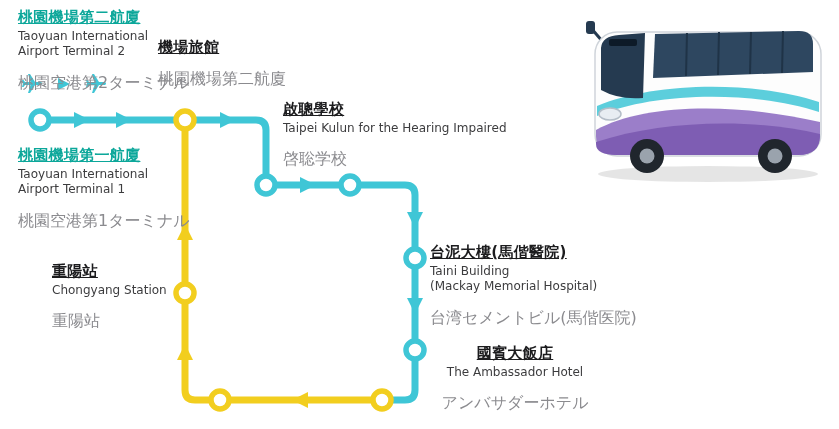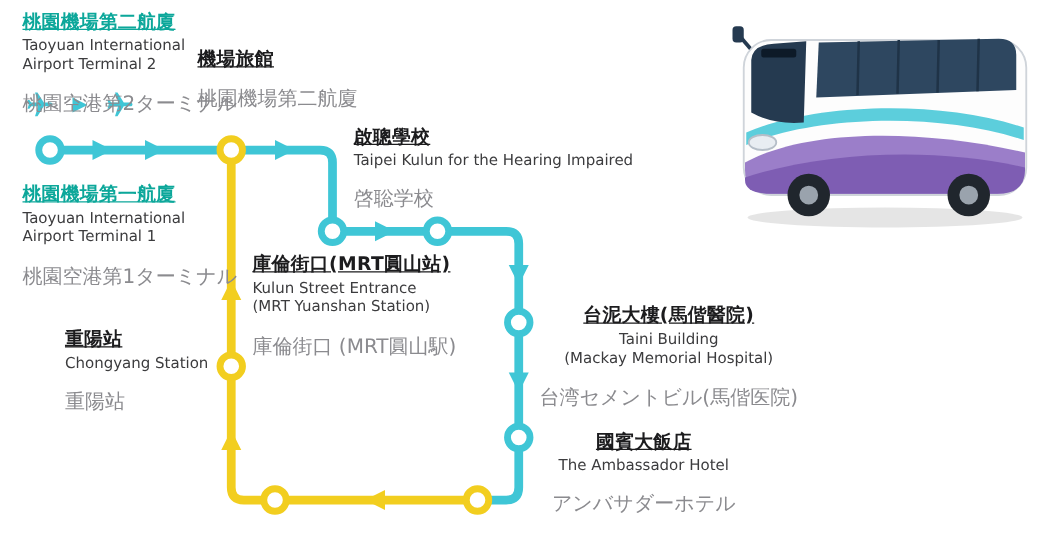--- a/index.html
+++ b/index.html
@@ -27,21 +27,21 @@
   .station-label.terminal .zh { color:var(--c-terminal,#0ca79a); }
 
   .bus-wrap { position:absolute; left:583px; top:18px; width:250px; height:170px; }
 
   
   .pos-t2        { left:18px;  top:8px;   width:140px; }
   .pos-hotel     { left:158px; top:38px;  width:150px; }
   .pos-school    { left:283px; top:100px; width:270px; }
   .pos-t1        { left:18px;  top:146px; width:140px; }
   .pos-kulun     { left:202px; top:202px; width:190px; }
-  .pos-taini     { left:430px; top:243px; width:210px;text-align:center; }
+  .pos-taini     { left:430px; top:243px; width:210px; }
   .pos-chongyang { left:52px;  top:262px; width:135px; }
   .pos-ambassador{ left:430px; top:344px; width:170px;text-align:center; }
 </style>
 </head>
 <body>
 
 <div class="canvas">
 
   <svg class="route-svg" viewBox="0 0 839 429">
 
@@ -97,26 +97,20 @@
     <div class="ja">啓聡学校</div>
   </div>
 
   <div class="station-label terminal pos-t1">
     <div class="zh">桃園機場第一航廈</div>
     <div class="en">Taoyuan International
 Airport Terminal 1</div>
     <div class="ja">桃園空港第1ターミナル</div>
   </div>
 
-  <div class="station-label pos-kulun">
-    <div class="zh">庫倫街口(MRT圓山站)</div>
-    <div class="en">Kulun Street Entrance
-(MRT Yuanshan Station)</div>
-    <div class="ja">庫倫街口 (MRT圓山駅)</div>
-  </div>
 
   <div class="station-label pos-taini">
     <div class="zh">台泥大樓(馬偕醫院)</div>
     <div class="en">Taini Building
 (Mackay Memorial Hospital)</div>
     <div class="ja">台湾セメントビル(馬偕医院)</div>
   </div>
 
   <div class="station-label pos-chongyang">
     <div class="zh">重陽站</div>

